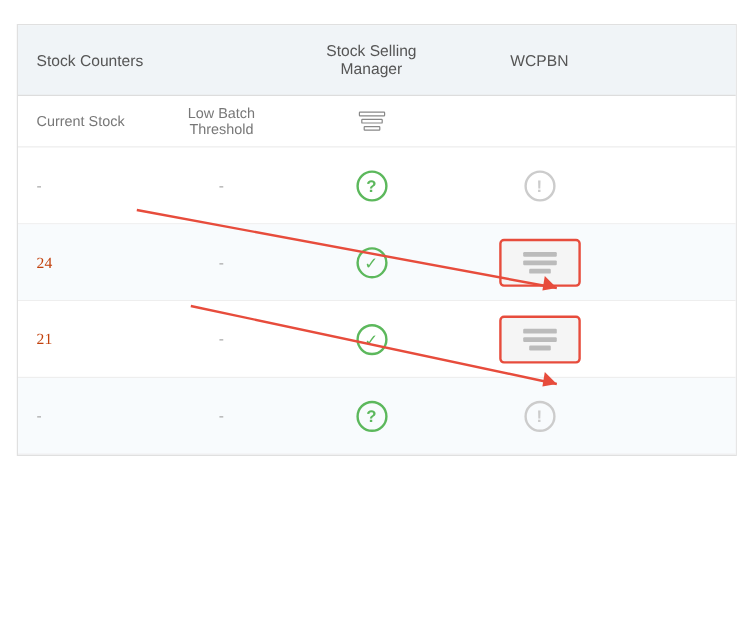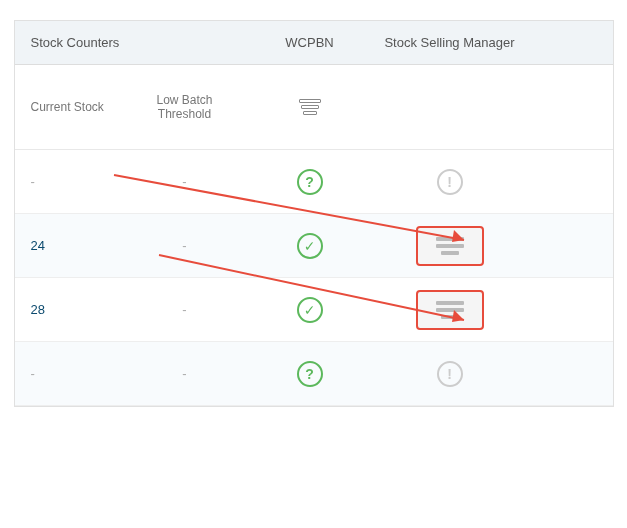--- a/index.html
+++ b/index.html
@@ -44,21 +44,21 @@
 
     
     .header-row-2 {
       display: grid;
       grid-template-columns: 110px 120px 130px 150px;
       background: #fff;
       border-bottom: 1px solid #e8e8e8;
     }
 
     .sub-header-cell {
-      padding: 28px 10px;
+      padding: 7px 10px;
       font-size: 12px;
       color: #777;
       text-align: center;
       display: flex;
       align-items: center;
       justify-content: center;
     }
 
     .sub-header-cell.left {
       justify-content: flex-start;
@@ -92,22 +92,23 @@
       align-items: center;
       justify-content: center;
     }
 
     .data-cell.left {
       justify-content: flex-start;
       padding-left: 16px;
     }
 
     .data-cell.cyan {
-      color: #0c4a6e;
+      color: #c2410c;
       font-weight: 500;
+      font-family: Liberation Serif, serif;
     }
 
     
     .icon-check-circle {
       width: 26px;
       height: 26px;
       border-radius: 50%;
       border: 2px solid #5cb85c;
       display: flex;
       align-items: center;
@@ -212,24 +213,24 @@
 
 <div class="table-wrapper">
   <div class="table-container">
 
     <div class="header-row-1">
       <div class="header-cell left">
         <span>Stock Counters</span>
       </div>
       <div class="header-cell"></div>
       <div class="header-cell">
+        <span>Stock Selling Manager</span>
+      </div>
+      <div class="header-cell">
         <span>WCPBN</span>
-      </div>
-      <div class="header-cell">
-        <span>Stock Selling Manager</span>
       </div>
     </div>
 
     <div class="header-row-2">
       <div class="sub-header-cell left">
         <span>Current Stock</span>
       </div>
       <div class="sub-header-cell">
         <span>Low Batch Threshold</span>
       </div>
@@ -274,21 +275,21 @@
             <div class="batch-line"></div>
             <div class="batch-line"></div>
             <div class="batch-line-short"></div>
           </div>
         </div>
       </div>
     </div>
 
     <div class="data-row" style="background:#fff;">
       <div class="data-cell left cyan">
-        <span>28</span>
+        <span>21</span>
       </div>
       <div class="data-cell">
         <span>-</span>
       </div>
       <div class="data-cell">
         <div class="icon-check-circle">✓</div>
       </div>
       <div class="data-cell">
         <div class="batch-btn">
           <div class="batch-btn-inner">

